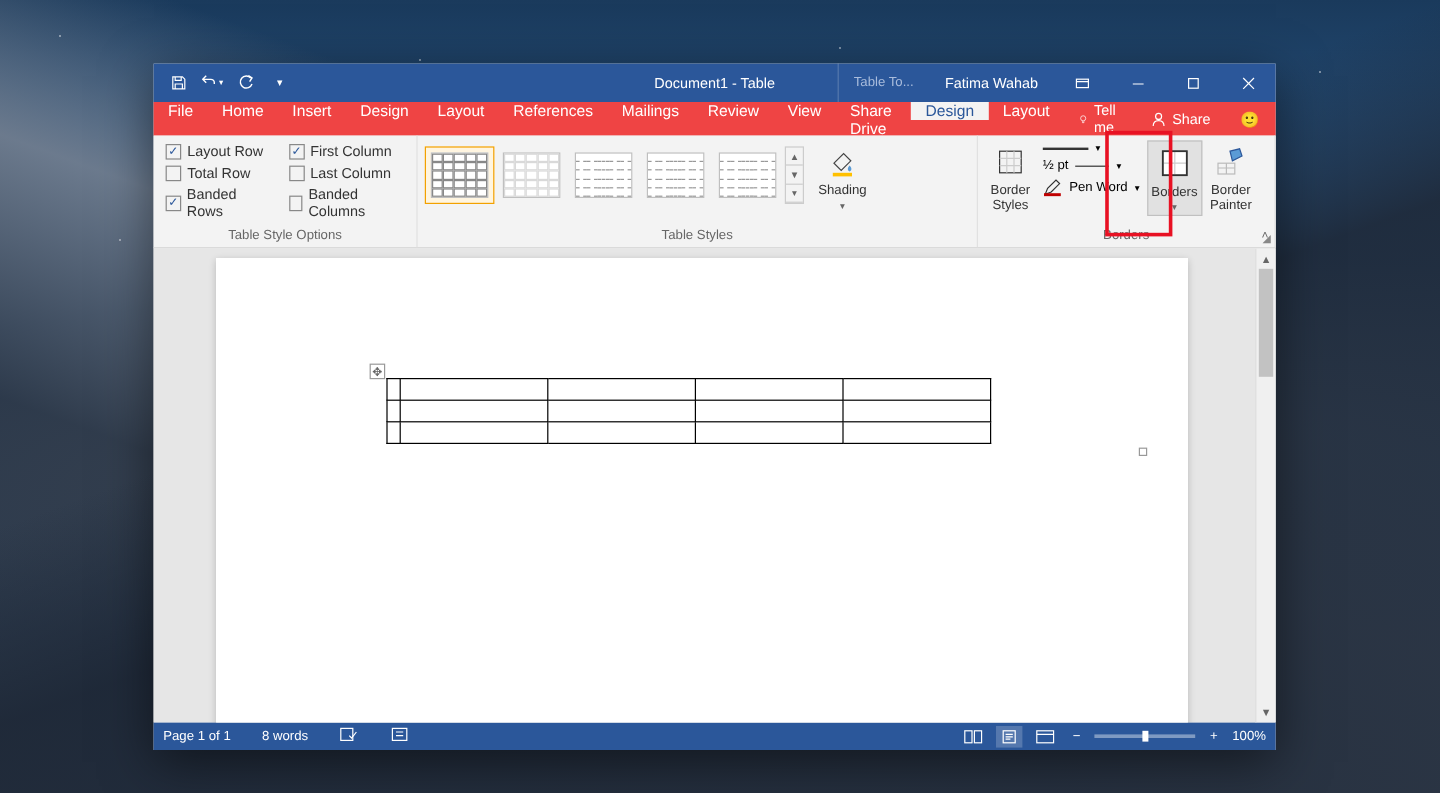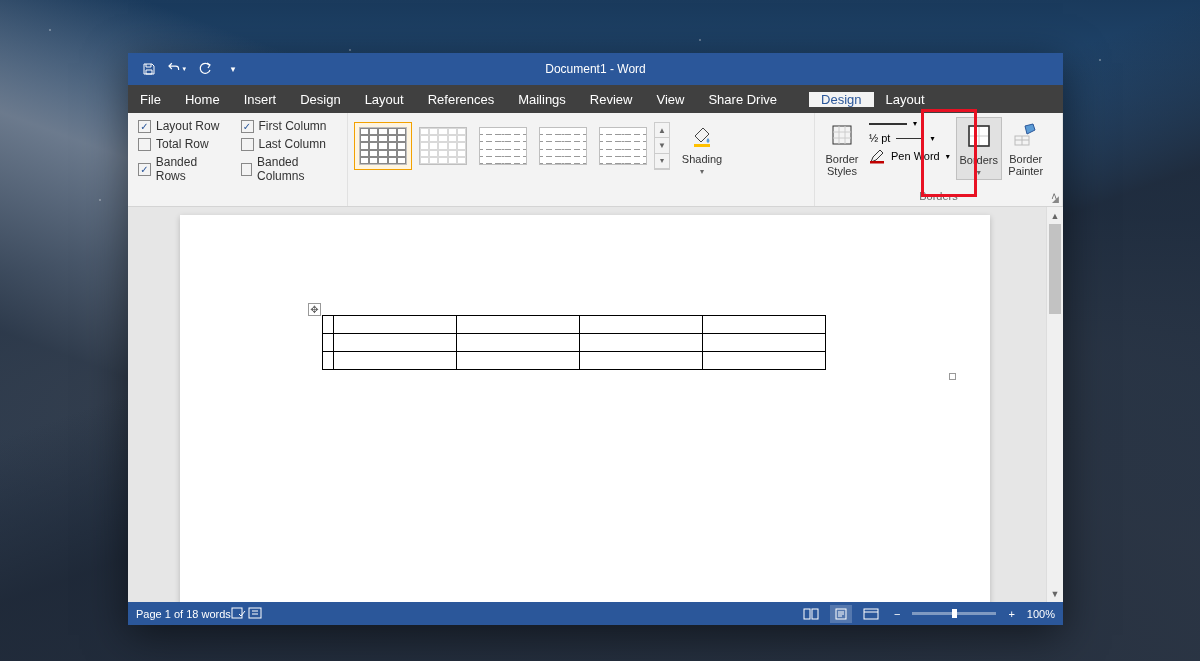--- a/index.html
+++ b/index.html
@@ -51,22 +51,22 @@
 .qat .qat-btn { width:18px; height:18px; display:flex; align-items:center; justify-content:center; cursor:pointer; }
 .title-center { position:absolute; left:50%; transform:translateX(-50%); white-space:nowrap; }
 .titlebar-right { margin-left:auto; display:flex; align-items:center; height:100%; }
 .table-tools { color: #a9bcdc; font-size:11px; padding:0 12px; border-left:1px solid rgba(255,255,255,0.2); height:100%; display:flex; align-items:center; }
 .username { padding:0 14px; font-size:12px; }
 .win-btn { width:46px; height:32px; display:flex; align-items:center; justify-content:center; cursor:pointer; }
 
 
 .tabs {
   height: 28px;
-  background: #404040;
-  display:flex; align-items:center;
+  background: #ef4444;
+  display:flex; align-items:flex-start;
   color:white; font-size:13px;
 }
 .tab { padding:0 12px; display:flex; align-items:center; cursor:pointer; }
 .tab.active { background:#f3f3f3; color:#2b579a; }
 .tabs-right { margin-left:auto; display:flex; align-items:center; }
 .tell-me, .share { padding:0 12px; display:flex; align-items:center; gap:5px; font-size:12px; cursor:pointer; }
 .emoji { padding:0 13px; }
 
 
 .ribbon {
@@ -122,21 +122,21 @@
 
 .collapse-ribbon { position:absolute; right:4px; bottom:2px; font-size:10px; color:#666; cursor:pointer; padding:2px; }
 .dialog-launcher { position:absolute; right:3px; bottom:2px; font-size:9px; color:#888; cursor:pointer; }
 
 
 .statusbar {
   height:23px;
   background:#2b579a;
   color:white; font-size:11px;
   display:flex; align-items:center;
-  padding:0 8px; gap:0;
+  padding:0 8px; gap:26px;
 }
 .statusbar .sb-right { margin-left:auto; display:flex; align-items:center; gap:8px; }
 .view-btn { width:22px; height:18px; display:flex; align-items:center; justify-content:center; cursor:pointer; }
 .view-btn.active { background:rgba(255,255,255,0.2); }
 .zoom-slider { width:84px; height:3px; background:rgba(255,255,255,0.4); position:relative; }
 .zoom-thumb { position:absolute; left:40px; top:-3px; width:5px; height:9px; background:white; }
 .zoom-btn { cursor:pointer; padding:0 4px; }
 </style>
 </head>
 <body>
@@ -160,37 +160,79 @@
           <span style="font-size:7px;margin-left:1px;">▾</span>
         </div>
       <div class="qat-btn">
           <svg width="14" height="14" viewBox="0 0 14 14">
             <path d="M11 3 A5 5 0 1 0 12 8" fill="none" stroke="white" stroke-width="1.2"></path>
             <path d="M9 1 L12 3 L10 6" fill="none" stroke="white" stroke-width="1.2"></path>
           </svg>
         </div>
       <div class="qat-btn" style="font-size:9px;">▾</div>
     </div>
-    <div class="title-center">Document1 - Word</div>
+    <div class="title-center">Document1 - Table</div>
+    <div class="titlebar-right">
+      <div class="table-tools">Table To...</div>
+      <div class="username">Fatima Wahab</div>
+      <div class="win-btn">
+          <svg width="12" height="12" viewBox="0 0 12 12">
+            <rect x="1" y="3" width="10" height="7" fill="none" stroke="white"></rect>
+            <path d="M1 5h10" stroke="white"></path>
+          </svg>
+        </div>
+      <div class="win-btn">
+          <svg width="11" height="11" viewBox="0 0 11 11">
+            <path d="M1 6h9" stroke="white" stroke-width="1"></path>
+          </svg>
+        </div>
+      <div class="win-btn">
+          <svg width="11" height="11" viewBox="0 0 11 11">
+            <rect x="1.5" y="1.5" width="8" height="8" fill="none" stroke="white"></rect>
+          </svg>
+        </div>
+      <div class="win-btn">
+          <svg width="11" height="11" viewBox="0 0 11 11">
+            <path d="M1 1l9 9M10 1l-9 9" stroke="white" stroke-width="1"></path>
+          </svg>
+        </div>
+    </div>
   </div>
 
   <div class="tabs">
     <div class="tab">File</div>
     <div class="tab">Home</div>
     <div class="tab">Insert</div>
     <div class="tab">Design</div>
     <div class="tab">Layout</div>
     <div class="tab">References</div>
     <div class="tab">Mailings</div>
     <div class="tab">Review</div>
     <div class="tab">View</div>
     <div class="tab">Share Drive</div>
     <div style="width:20px"></div>
     <div class="tab active">Design</div>
     <div class="tab">Layout</div>
+    <div class="tabs-right">
+      <div class="tell-me">
+        <svg width="13" height="13" viewBox="0 0 13 13">
+            <circle cx="6" cy="5" r="3.5" fill="none" stroke="white"></circle>
+            <path d="M5 9v2h2V9" stroke="white" fill="none"></path>
+          </svg>
+        <span>Tell me</span>
+      </div>
+      <div class="share">
+        <svg width="13" height="13" viewBox="0 0 13 13">
+            <circle cx="6.5" cy="4" r="2.5" fill="none" stroke="white"></circle>
+            <path d="M2 12c0-3 2-4.5 4.5-4.5S11 9 11 12" fill="none" stroke="white"></path>
+          </svg>
+        <span>Share</span>
+      </div>
+      <div class="emoji">🙂</div>
+    </div>
   </div>
 
   <div class="ribbon">
 
     <div class="ribbon-group" style="width:220px">
       <div class="group-body">
         <div class="checks">
           <div class="check-item">
               <span class="check-box">✓</span>
               <span>Layout Row</span>
@@ -210,20 +252,21 @@
           <div class="check-item">
               <span class="check-box">✓</span>
               <span>Banded Rows</span>
             </div>
           <div class="check-item">
               <span class="check-box"></span>
               <span>Banded Columns</span>
             </div>
         </div>
       </div>
+      <div class="group-label">Table Style Options</div>
     </div>
 
     <div class="ribbon-group" style="flex:1; position:relative;">
       <div class="group-body" style="gap:8px;">
         <div class="style-gallery">
           <div class="style-item selected">
               <div class="mini-table solid">
                 <div></div>
                 <div></div>
                 <div></div>
@@ -378,20 +421,21 @@
               <svg width="26" height="26" viewBox="0 0 26 26">
                 <path d="M6 14 L14 6 L20 12 L12 20z" fill="none" stroke="#444"></path>
                 <path d="M19 16 c2 2 2 4 0 5 c-2-1-2-3 0-5" fill="#5b9bd5"></path>
                 <rect x="5" y="22" width="16" height="3" fill="#ffc000"></rect>
               </svg>
             </div>
           <span>Shading</span>
           <span class="drop-caret">▾</span>
         </div>
       </div>
+      <div class="group-label">Table Styles</div>
     </div>
 
     <div class="ribbon-group" style="width:248px; position:relative;">
       <div class="group-body" style="gap:2px;">
         <div class="big-btn" style="width:42px">
           <div class="icon-slot">
               <svg width="24" height="24" viewBox="0 0 24 24">
                 <rect x="3" y="3" width="18" height="18" fill="none" stroke="#333"></rect>
                 <path d="M3 9h18M3 15h18M9 3v18M15 3v18" stroke="#ccc"></path>
               </svg>

